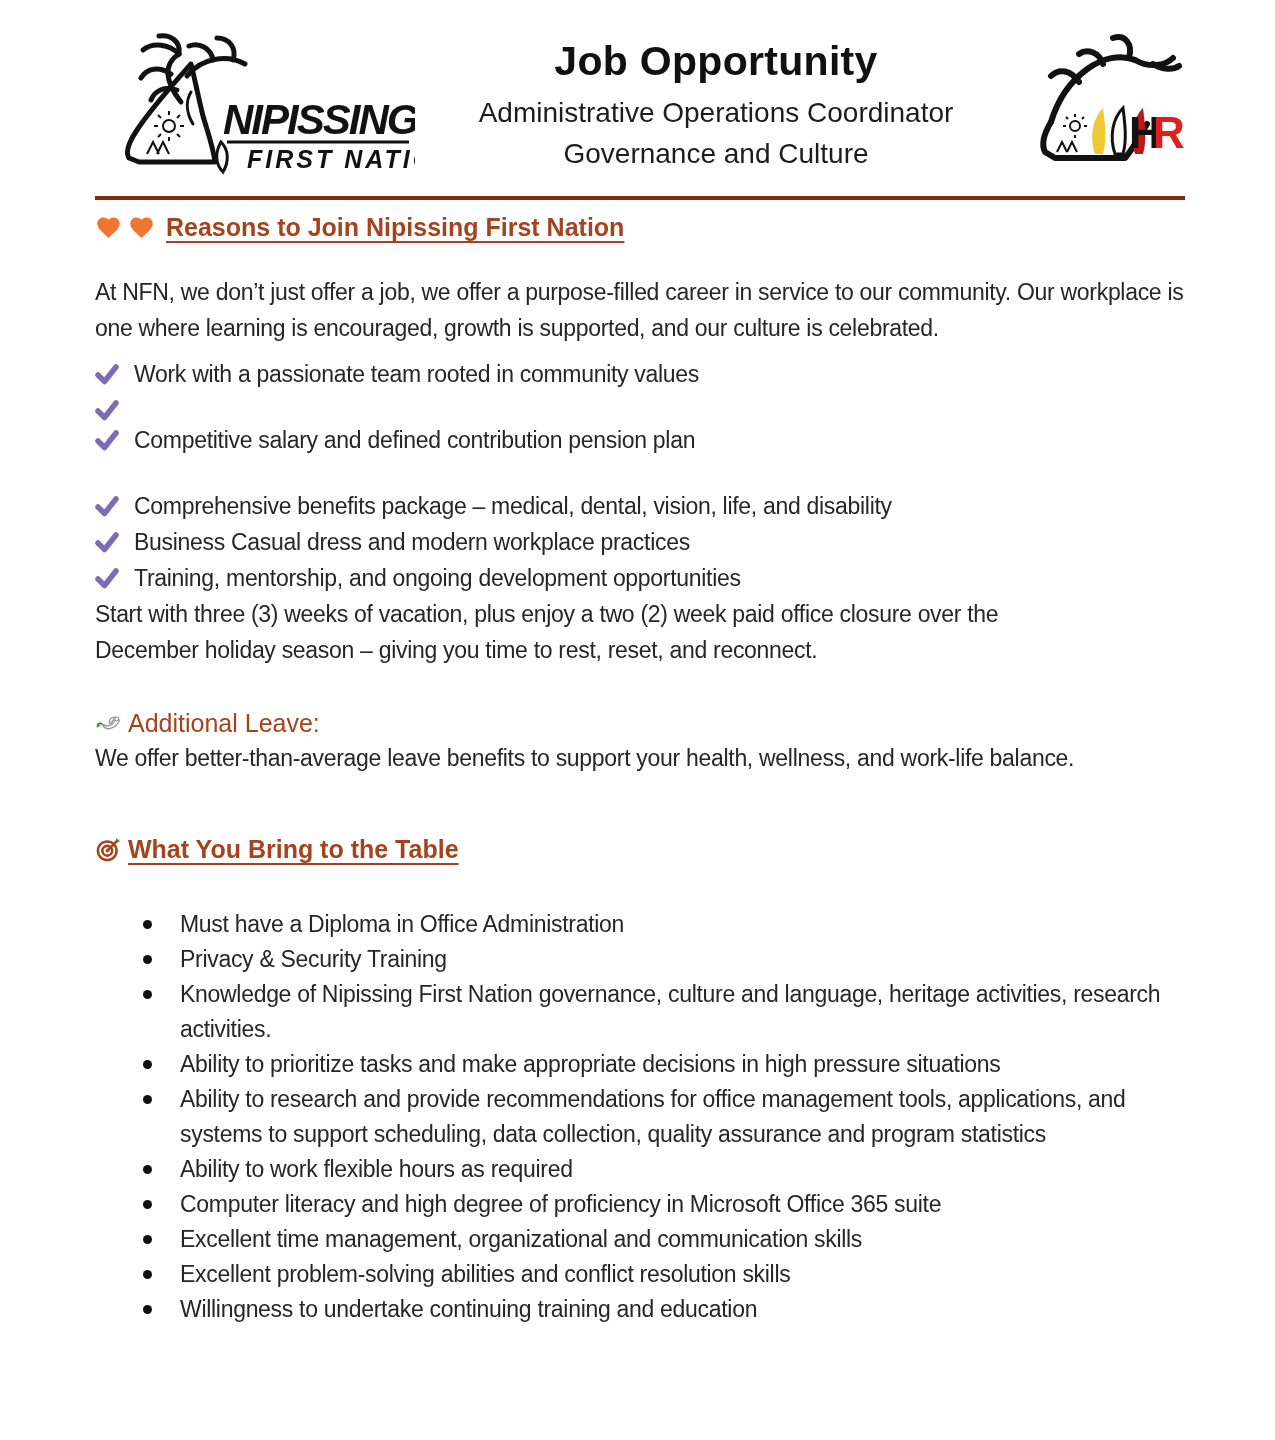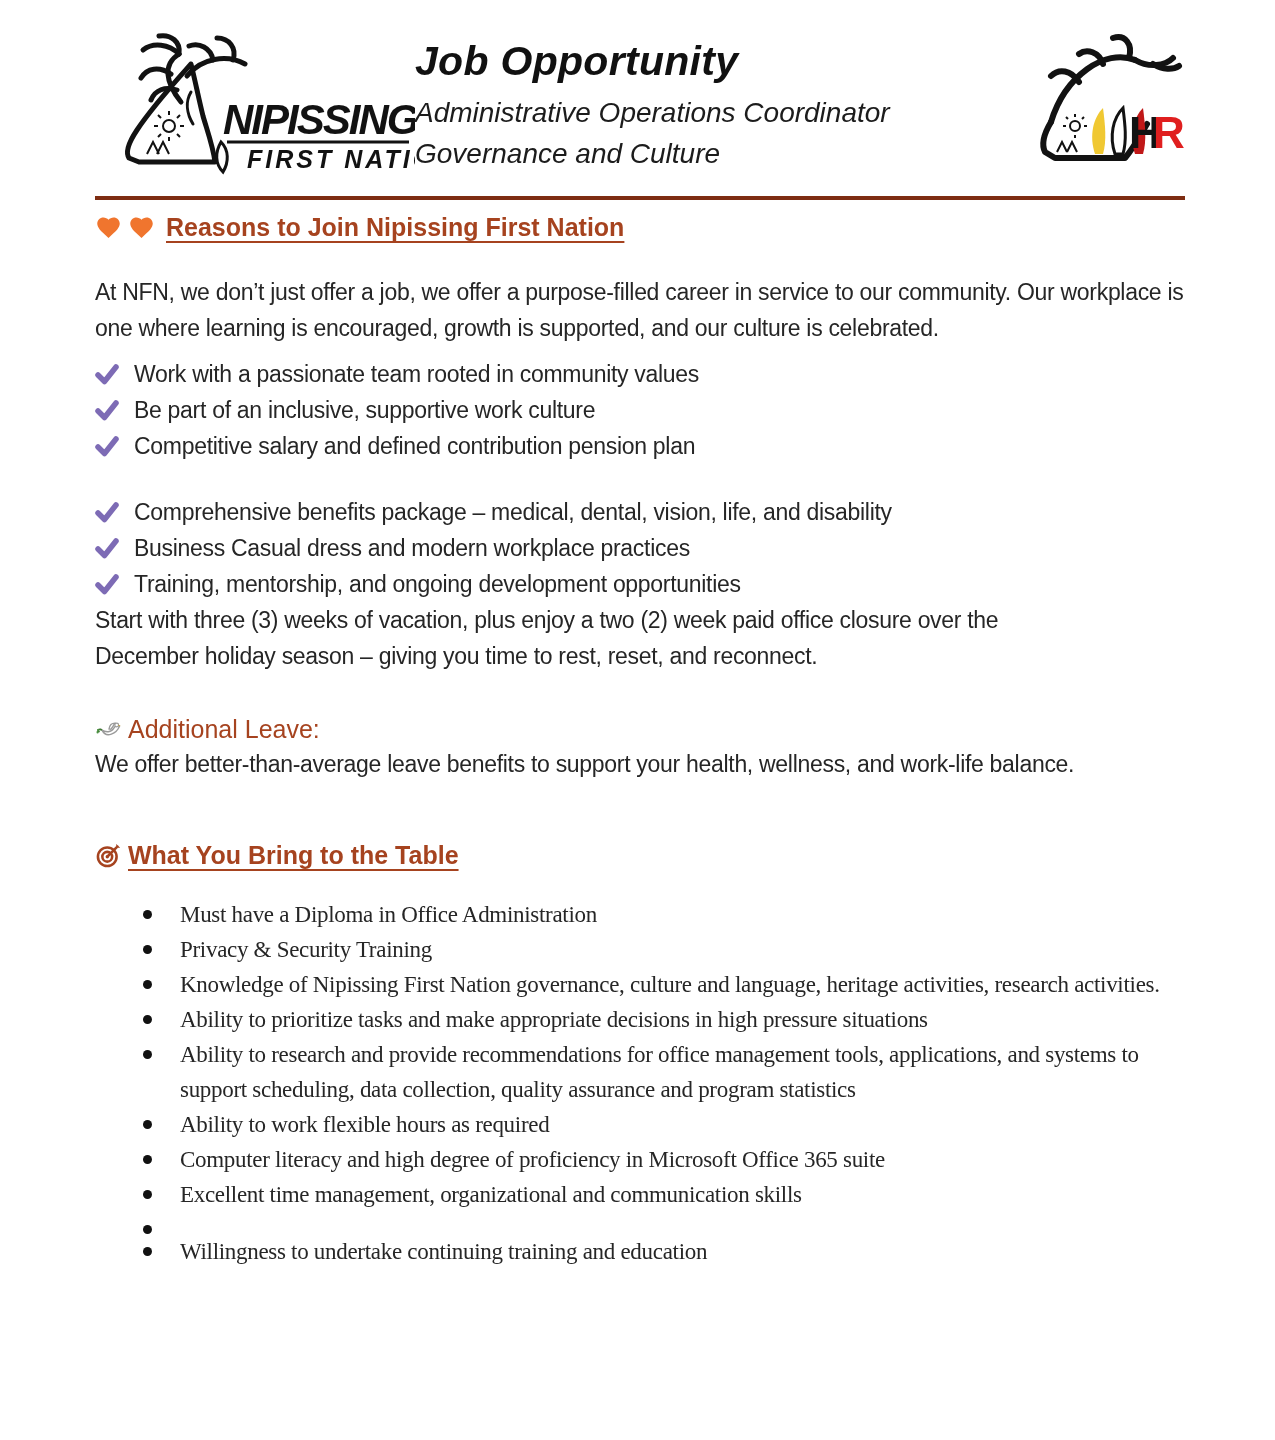--- a/index.html
+++ b/index.html
@@ -3,21 +3,21 @@
 <meta charset="utf-8">
 <style>
   * { margin:0; padding:0; box-sizing:border-box; }
   html,body { width:1275px; height:1440px; background:#ffffff; overflow:hidden; }
   body { font-family:"Liberation Sans", sans-serif; color:#262626; }
   .page { width:1275px; height:1440px; padding:30px 90px 0 95px; }
 
   
   header { display:flex; align-items:flex-start; height:162px; }
   .logo-left { width:320px; height:152px; flex:none; }
-  .titles { flex:1; text-align:left; padding-top:8px;font-style:italic; }
+  .titles { flex:1; text-align:center; padding-top:8px; }
   .doc-title { font-size:41px; font-weight:bold; color:#111; letter-spacing:0.3px; }
   .doc-subtitle { font-size:28px; margin-top:12px; color:#1c1c1c; }
   .doc-dept { font-size:28px; margin-top:9px; color:#1c1c1c; }
   .logo-right { width:168px; height:150px; flex:none; }
 
   .rule { border:none; border-top:4px solid #7E2D12; margin-top:4px; }
 
   
   .sec-head { display:flex; align-items:center; gap:5px; color:#A6431F;
               font-size:25px; line-height:34px; }
@@ -39,21 +39,21 @@
                     font-size:23px; line-height:36px; letter-spacing:-0.3px; }
   .check-icon { flex:none; width:24px; height:24px; margin-top:6px; }
 
   
   #vacation-head { margin-top:38px; }
   #leave-head { margin-top:38px; }
   .inline-ico { width:28px; height:28px; flex:none; }
 
   
   #bring-head { margin-top:56px; }
-  ul.reqlist { list-style:none; margin-top:25px; padding-left:48px;font-family:Liberation Serif, serif; }
+  ul.reqlist { list-style:none; margin-top:41px; padding-left:48px; }
   ul.reqlist li { display:flex; align-items:flex-start; gap:28px;
                   font-size:23px; line-height:35px; letter-spacing:-0.3px; }
   .dot { flex:none; width:9px; height:9px; border-radius:50%; background:#111; margin-top:13px; }
 </style>
 </head>
 <body>
 
 <div class="page">
 
   <header>
@@ -146,21 +146,20 @@
     <li>
       <svg class="check-icon" viewBox="0 0 24 24">
           <path d="M3 13 L9.5 19.5 L21 5" fill="none" stroke="#7D6BB5" stroke-width="5.5" stroke-linecap="round" stroke-linejoin="round"></path>
         </svg>
       <span>Work with a passionate team rooted in community values</span>
     </li>
     <li>
       <svg class="check-icon" viewBox="0 0 24 24">
           <path d="M3 13 L9.5 19.5 L21 5" fill="none" stroke="#7D6BB5" stroke-width="5.5" stroke-linecap="round" stroke-linejoin="round"></path>
         </svg>
-      <span>Be part of an inclusive, supportive work culture</span>
     </li>
     <li>
       <svg class="check-icon" viewBox="0 0 24 24">
           <path d="M3 13 L9.5 19.5 L21 5" fill="none" stroke="#7D6BB5" stroke-width="5.5" stroke-linecap="round" stroke-linejoin="round"></path>
         </svg>
       <span>Competitive salary and defined contribution pension plan</span>
     </li>
   </ul>
 
   <ul class="checklist second">
@@ -239,20 +238,21 @@
     <li>
         <span class="dot"></span>
         <span>Computer literacy and high degree of proficiency in Microsoft Office 365 suite</span>
       </li>
     <li>
         <span class="dot"></span>
         <span>Excellent time management, organizational and communication skills</span>
       </li>
     <li>
         <span class="dot"></span>
+        <span>Excellent problem-solving abilities and conflict resolution skills</span>
       </li>
     <li>
         <span class="dot"></span>
         <span>Willingness to undertake continuing training and education</span>
       </li>
   </ul>
 
 </div>
 
 </body></html>

